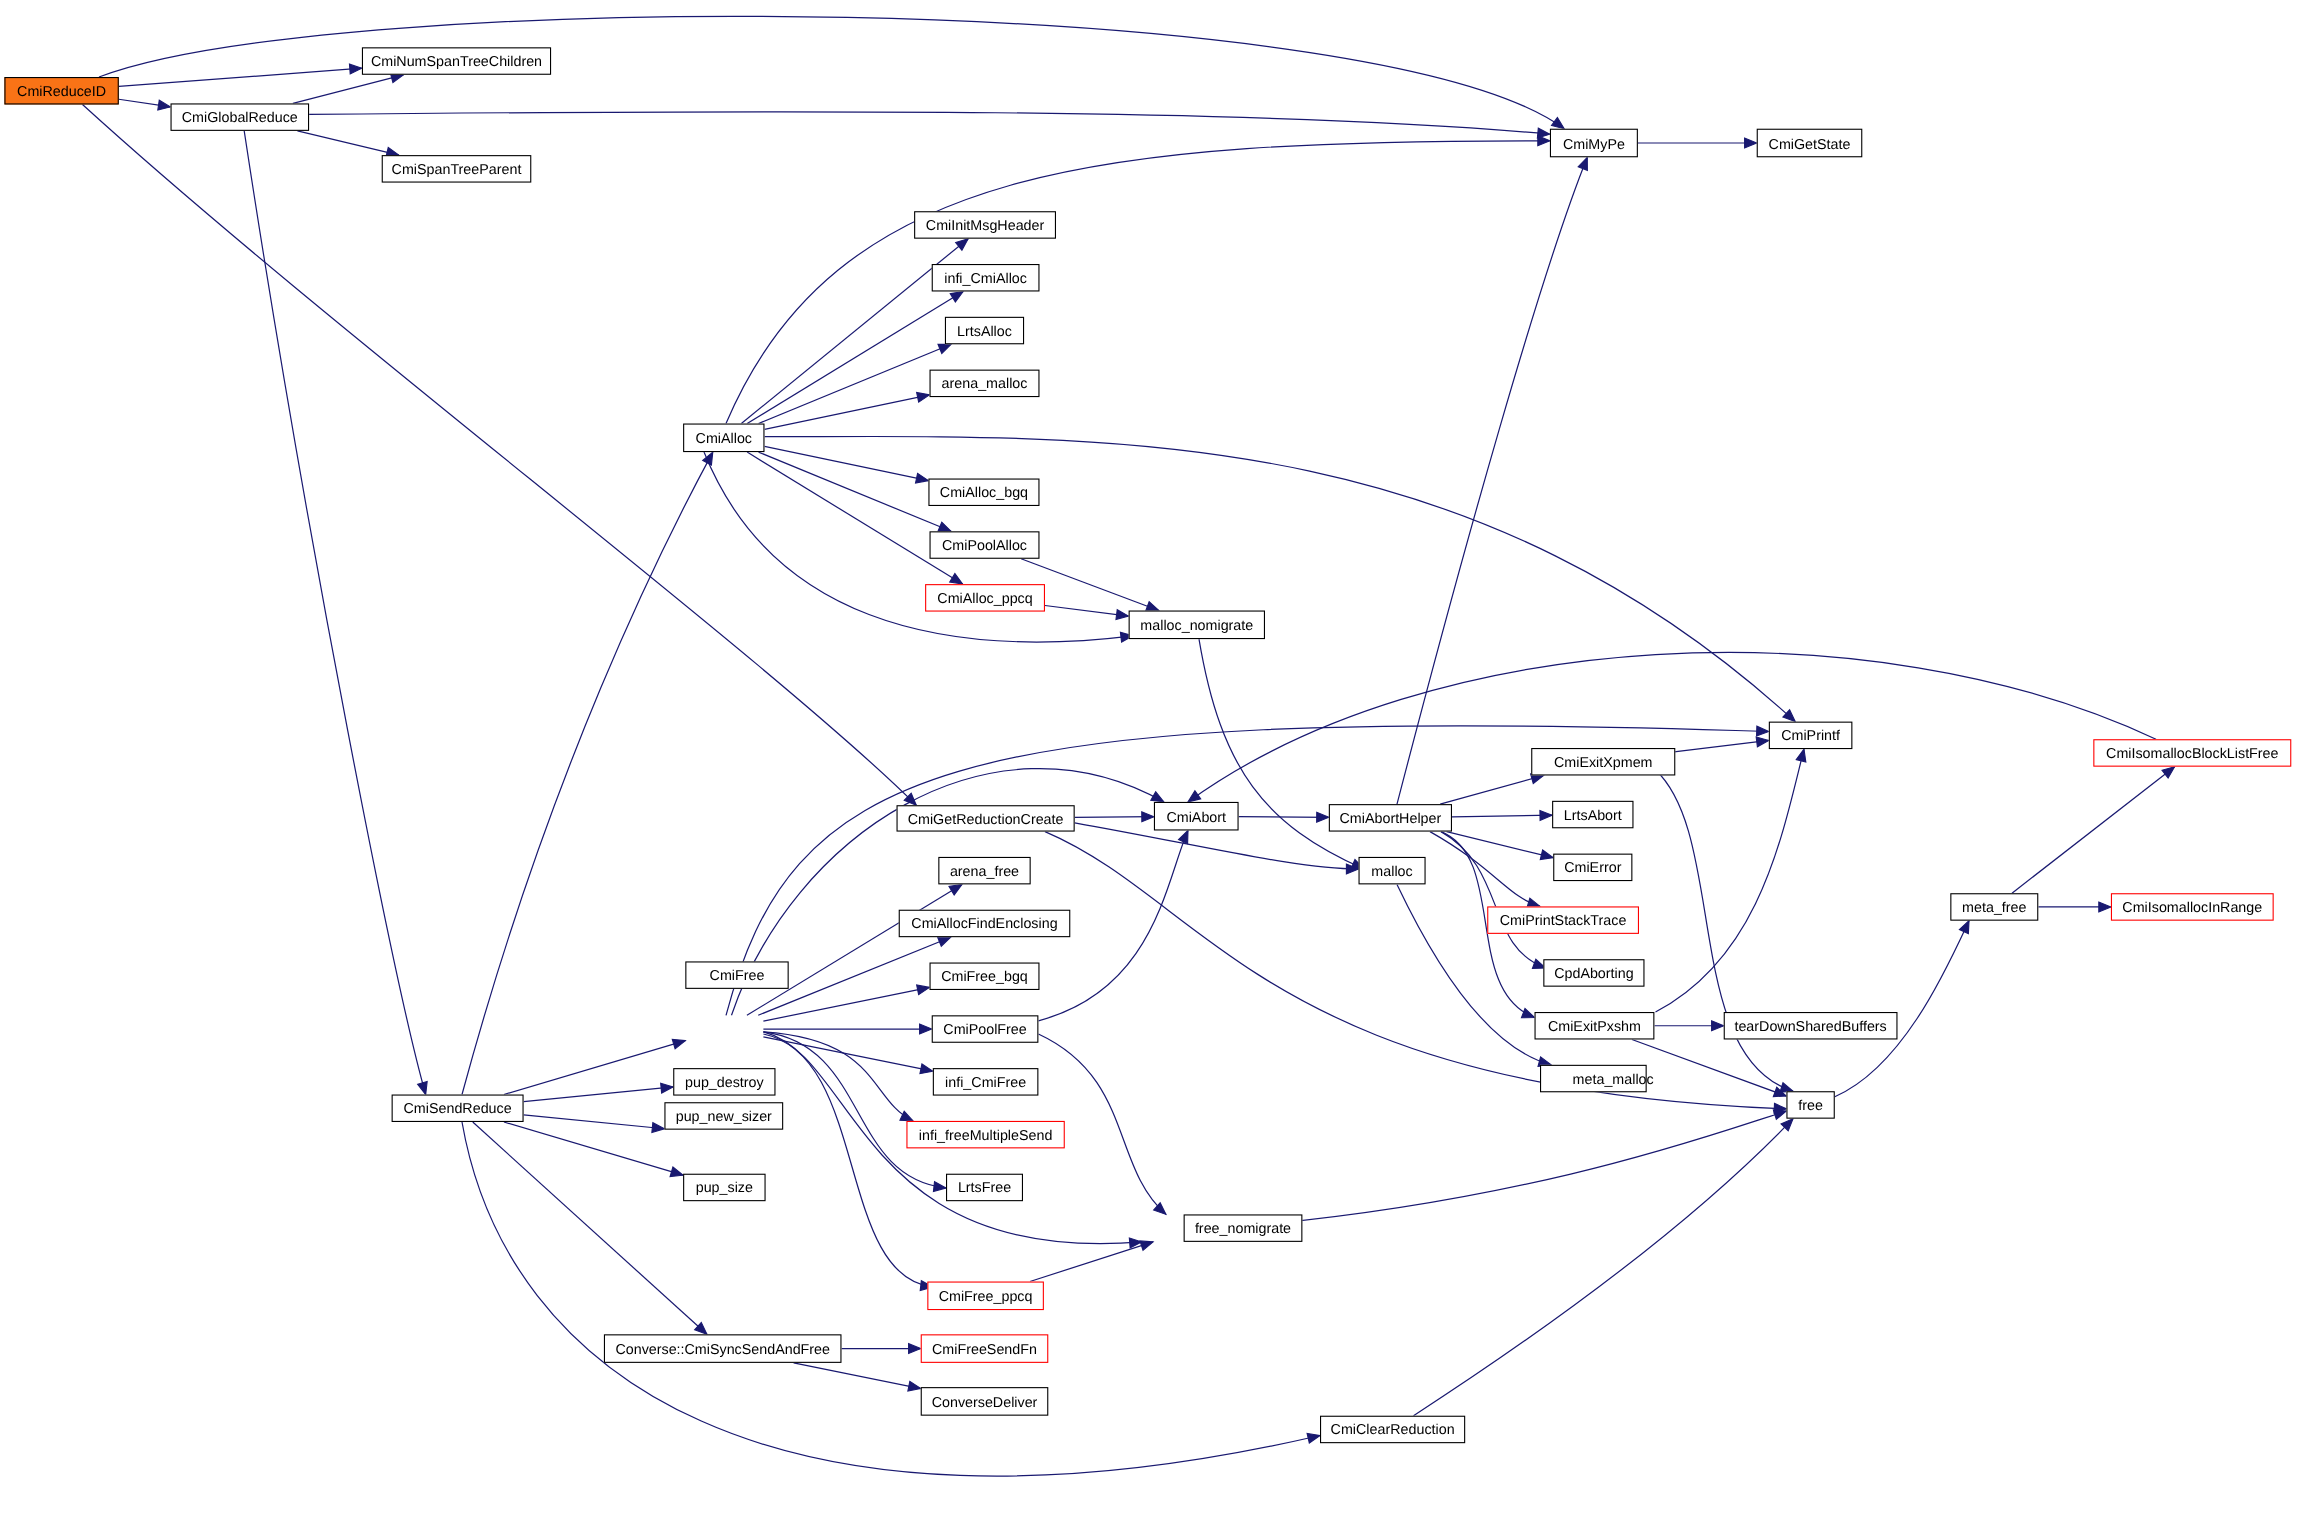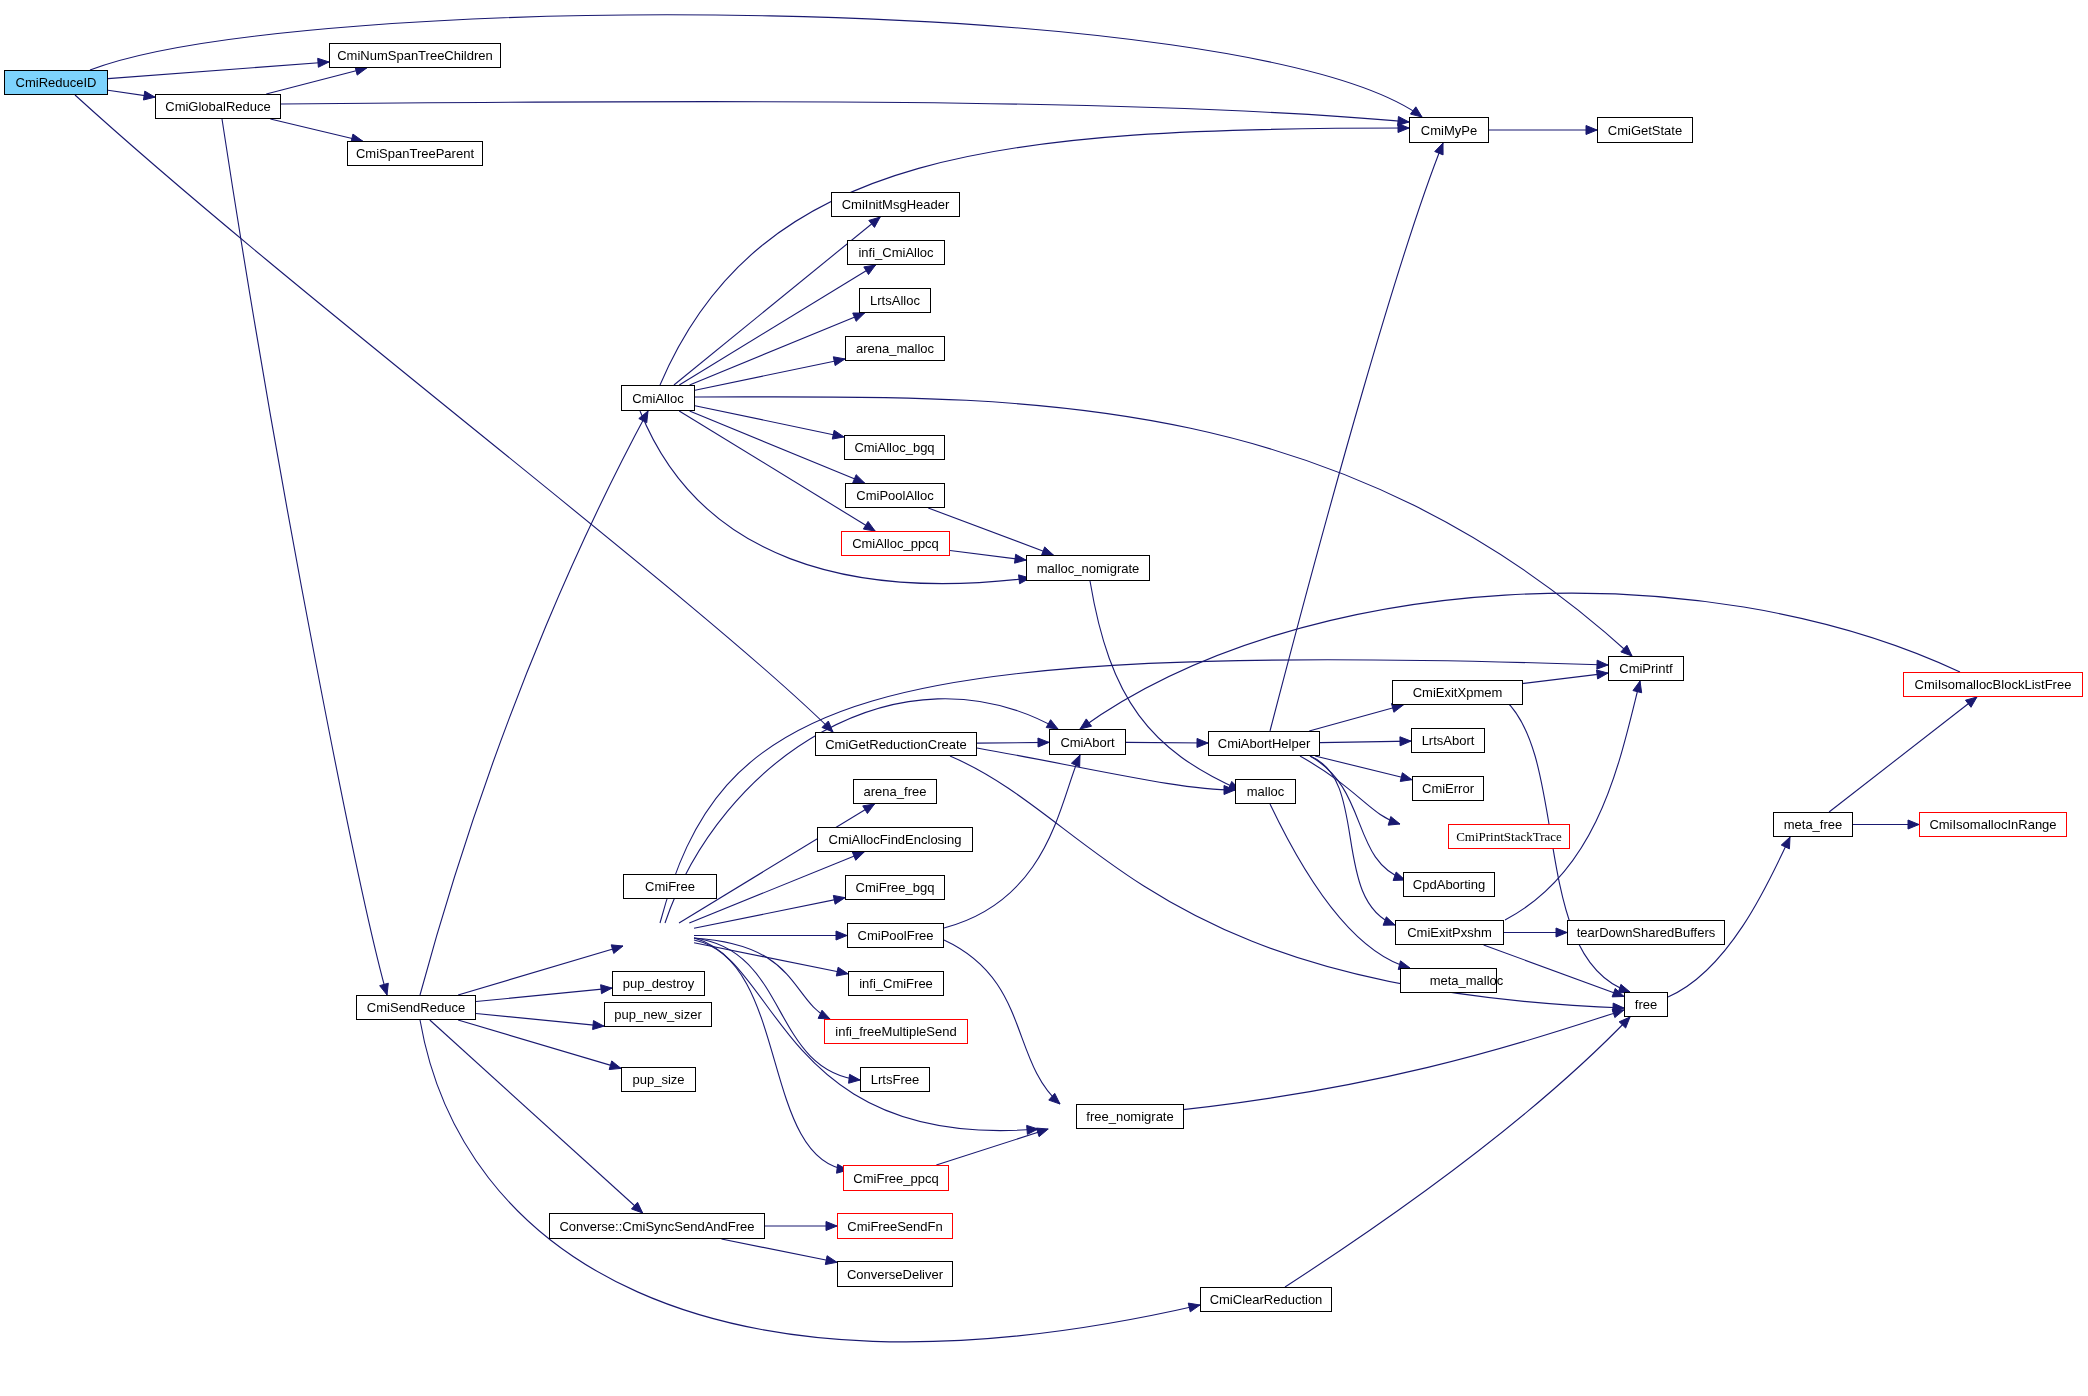--- a/index.html
+++ b/index.html
@@ -3,21 +3,21 @@
 <meta charset="utf-8">
 <style>
   html, body { margin: 0; padding: 0; background: #ffffff; }
   body { width: 2088px; height: 1396px; position: relative; overflow: hidden;
          font-family: "Liberation Sans", sans-serif; }
   #graph { position: absolute; left: 0; top: 0; width: 2088px; height: 1396px; }
   #nodes { position: absolute; left: 0; top: 0; width: 2088px; height: 1396px; }
   .node { position: absolute; box-sizing: border-box; border: 1.5px solid #000000;
           background: #ffffff; display: flex; align-items: center; justify-content: center;
           font-size: 13px; color: #000000; white-space: nowrap; cursor: pointer; }
-  .node.root { background: #7dd3fc; cursor: default; }
+  .node.root { background: #f97316; cursor: default; }
   .node.red { border-color: #ff0000; }
   .edge { fill: none; stroke: #191970; stroke-width: 1.1; }
   .arrow { fill: #191970; stroke: #191970; }
 </style>
 </head>
 <body>
 
 <svg id="graph" xmlns="http://www.w3.org/2000/svg" width="2088" height="1396">
     <path d="M90,70 C300,-10 1250,-10 1422,117" class="edge"></path>
     <polygon points="1422,117 1415.8238399230945,106.84593447409173 1410.477871753535,114.0861433336523" class="arrow"></polygon>
@@ -228,21 +228,21 @@
     </div>
     <div class="node" style="left: 1235px; top: 779px; width: 61px; height: 25px;">
       <span>malloc</span>
     </div>
     <div class="node" style="left: 1412px; top: 776px; width: 72px; height: 25px;">
       <span>CmiError</span>
     </div>
     <div class="node" style="left: 817px; top: 827px; width: 156px; height: 25px;">
       <span>CmiAllocFindEnclosing</span>
     </div>
-    <div class="node red" style="left: 1448px; top: 824px; width: 122px; height: 25px; font-family: Liberation Serif, serif;">
+    <div class="node red" style="left: 1352px; top: 824px; width: 138px; height: 25px;">
       <span>CmiPrintStackTrace</span>
     </div>
     <div class="node" style="left: 1773px; top: 812px; width: 80px; height: 25px;">
       <span>meta_free</span>
     </div>
     <div class="node red" style="left: 1919px; top: 812px; width: 148px; height: 25px;">
       <span>CmiIsomallocInRange</span>
     </div>
     <div class="node" style="left: 845px; top: 875px; width: 100px; height: 25px;">
       <span>CmiFree_bgq</span>

